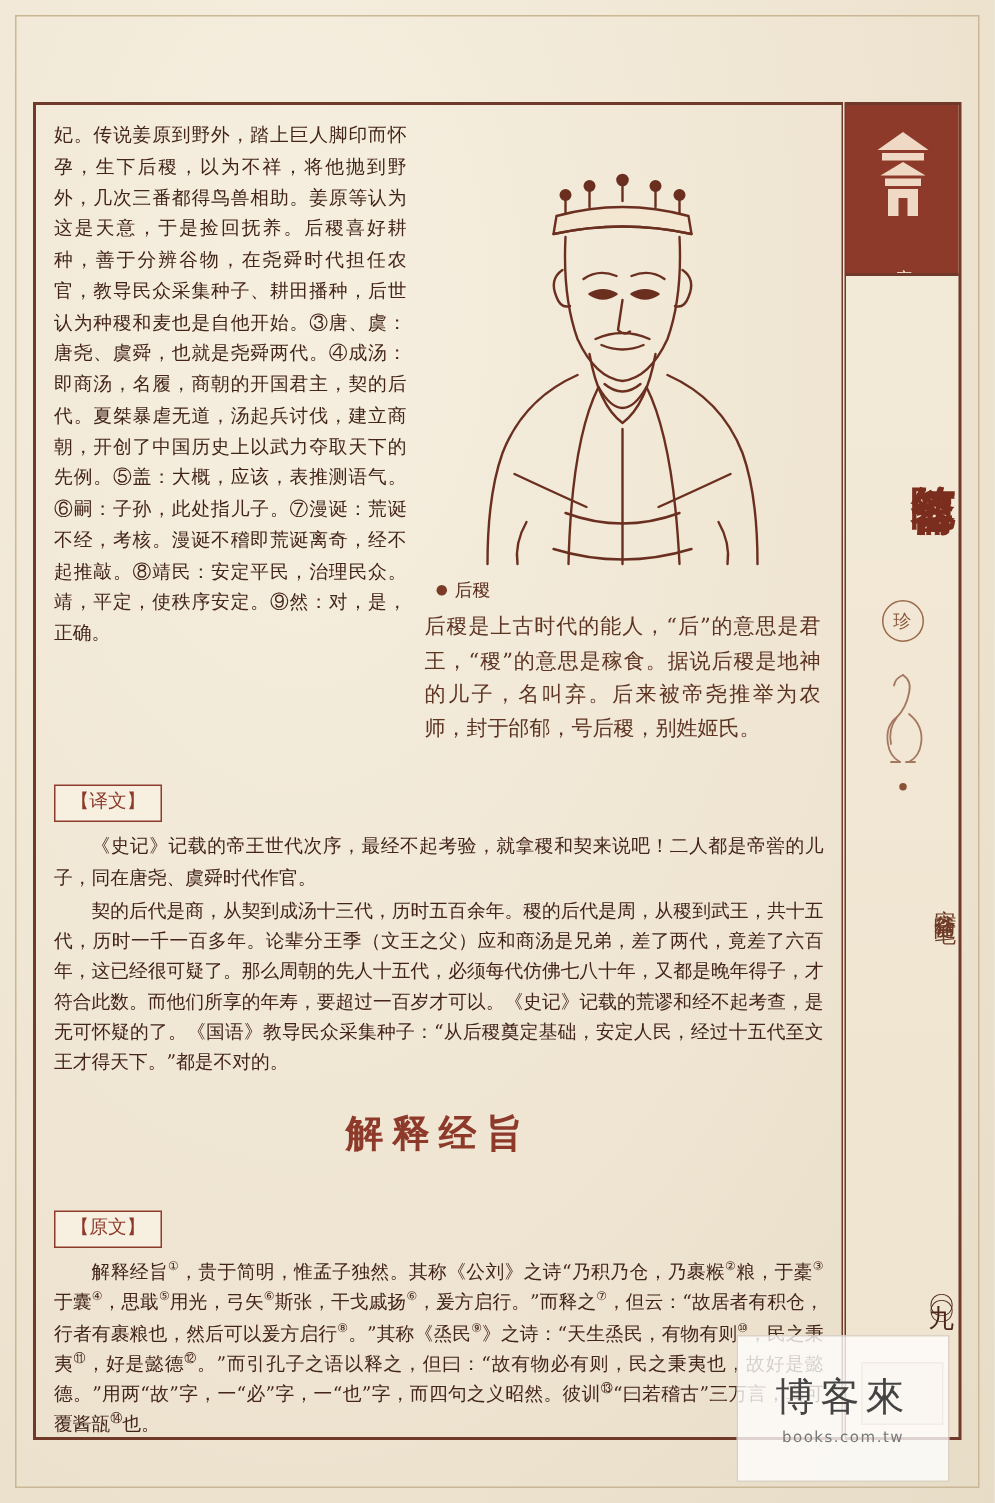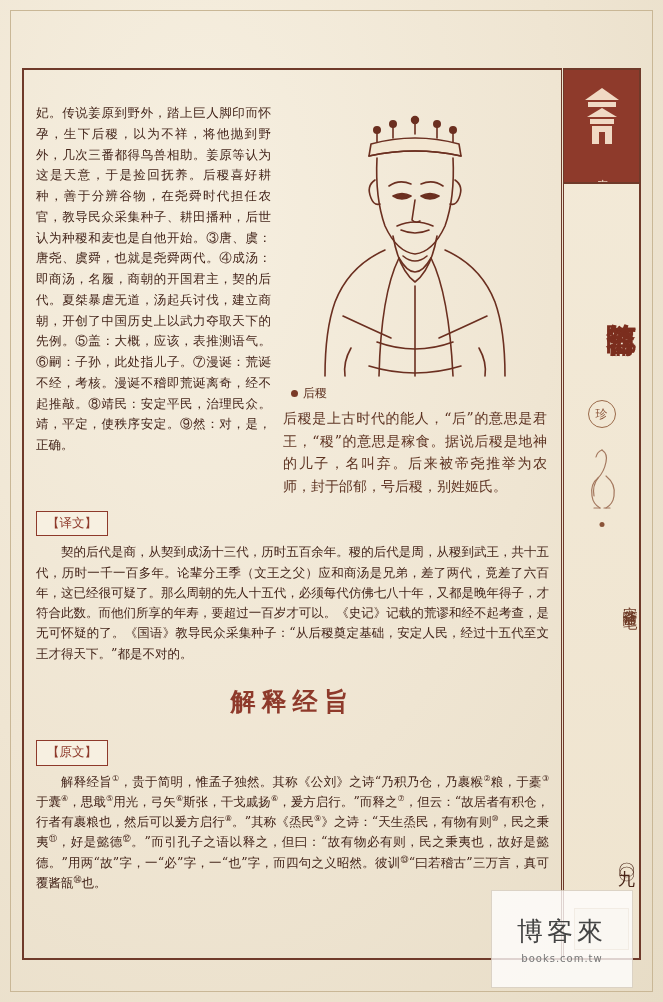--- a/index.html
+++ b/index.html
@@ -130,30 +130,30 @@
   }
   .fig-caption-label .bullet{
     display:inline-block;width:7px;height:7px;border-radius:50%;
     background:#7a3a27;margin-right:5px;vertical-align:middle;
   }
   .fig-caption{
     font-size:14px;line-height:1.6;color:#5d3322;text-align:justify;
     padding:0 2px;
   }
   .lead-text{
-    font-size:12.5px;line-height:1.66;margin-top:23px;
+    font-size:12.5px;line-height:1.66;
   }
   .tag{
     display:inline-block;
     border:1px solid #8e3a2b;
     color:#8e3a2b;
     padding:1px 10px 2px 10px;
     font-size:12.5px;
-    margin:8px 0 4px 0;
-    font-family:Liberation Serif, serif;
+    margin:20px 0 4px 0;
+    font-family:Liberation Mono, monospace;
     background:#f7f0e1;
   }
   .para{
     margin:2px 0 0 0;
     text-indent:2em;
   }
   .section-title{
     text-align:center;
     color:#8e3a2b;
     font-size:25px;
@@ -233,20 +233,21 @@
           <div class="fig-caption-label">
             <span class="bullet"></span><span>后稷</span>
           </div>
           <div class="fig-caption">后稷是上古时代的能人，“后”的意思是君王，“稷”的意思是稼食。据说后稷是地神的儿子，名叫弃。后来被帝尧推举为农师，封于邰郁，号后稷，别姓姬氏。</div>
         </div>
 
         <div class="lead-text">妃。传说姜原到野外，踏上巨人脚印而怀孕，生下后稷，以为不祥，将他抛到野外，几次三番都得鸟兽相助。姜原等认为这是天意，于是捡回抚养。后稷喜好耕种，善于分辨谷物，在尧舜时代担任农官，教导民众采集种子、耕田播种，后世认为种稷和麦也是自他开始。③唐、虞：唐尧、虞舜，也就是尧舜两代。④成汤：即商汤，名履，商朝的开国君主，契的后代。夏桀暴虐无道，汤起兵讨伐，建立商朝，开创了中国历史上以武力夺取天下的先例。⑤盖：大概，应该，表推测语气。⑥嗣：子孙，此处指儿子。⑦漫诞：荒诞不经，考核。漫诞不稽即荒诞离奇，经不起推敲。⑧靖民：安定平民，治理民众。靖，平定，使秩序安定。⑨然：对，是，正确。</div>
       </div>
 
       <div class="tag">【译文】</div>
+      <div class="para">《史记》记载的帝王世代次序，最经不起考验，就拿稷和契来说吧！二人都是帝喾的儿子，同在唐尧、虞舜时代作官。</div>
       <div class="para">契的后代是商，从契到成汤十三代，历时五百余年。稷的后代是周，从稷到武王，共十五代，历时一千一百多年。论辈分王季（文王之父）应和商汤是兄弟，差了两代，竟差了六百年，这已经很可疑了。那么周朝的先人十五代，必须每代仿佛七八十年，又都是晚年得子，才符合此数。而他们所享的年寿，要超过一百岁才可以。《史记》记载的荒谬和经不起考查，是无可怀疑的了。《国语》教导民众采集种子：“从后稷奠定基础，安定人民，经过十五代至文王才得天下。”都是不对的。</div>
 
       <div class="section-title">解释经旨</div>
 
       <div class="tag">【原文】</div>
       <div class="para">解释经旨<sup>①</sup>，贵于简明，惟孟子独然。其称《公刘》之诗“乃积乃仓，乃裹糇<sup>②</sup>粮，于橐<sup>③</sup>于囊<sup>④</sup>，思戢<sup>⑤</sup>用光，弓矢<sup>⑥</sup>斯张，干戈戚扬<sup>⑥</sup>，爰方启行。”而释之<sup>⑦</sup>，但云：“故居者有积仓，行者有裹粮也，然后可以爰方启行<sup>⑧</sup>。”其称《烝民<sup>⑨</sup>》之诗：“天生烝民，有物有则<sup>⑩</sup>，民之秉夷<sup>⑪</sup>，好是懿德<sup>⑫</sup>。”而引孔子之语以释之，但曰：“故有物必有则，民之秉夷也，故好是懿德。”用两“故”字，一“必”字，一“也”字，而四句之义昭然。彼训<sup>⑬</sup>“曰若稽古”三万言，真可覆酱瓿<sup>⑭</sup>也。</div>
 
     </div>
   </div>
 

